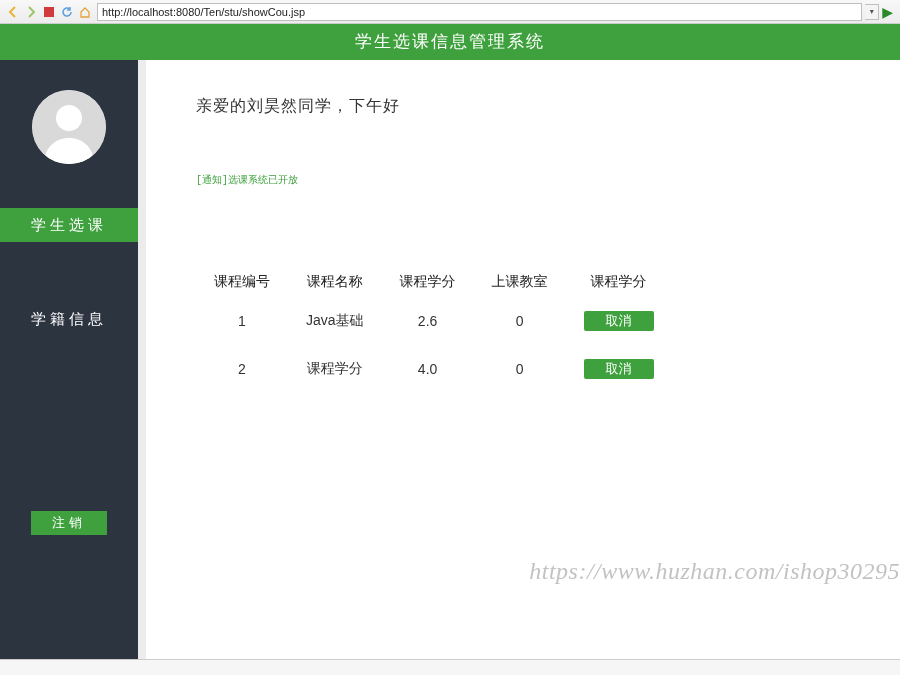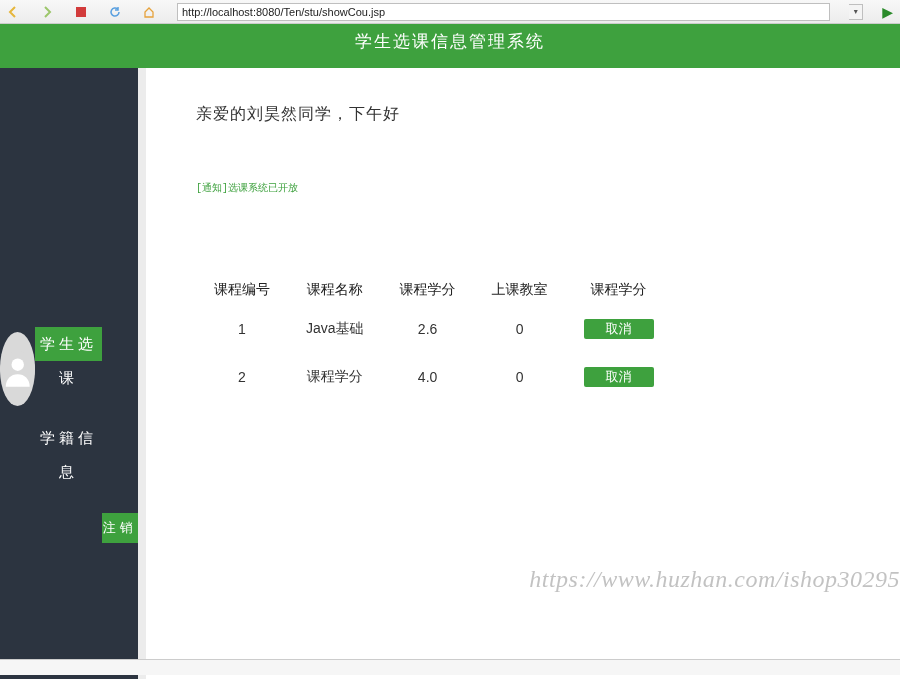--- a/index.html
+++ b/index.html
@@ -6,58 +6,58 @@
 html, body { width: 900px; height: 679px; overflow: hidden; background: #fff; }
 
 
 .toolbar {
   height: 24px;
   background: linear-gradient(#f8f8f8, #ececec);
   border-bottom: 1px solid #ccc;
   display: flex;
   align-items: center;
   padding: 0 4px;
-  gap: 16px;
+  gap: 0;
   font-size: 11px;
 }
 .tb-btn { width: 18px; height: 18px; display: flex; align-items: center; justify-content: center; cursor: pointer; }
 .url-bar {
   flex: 1;
   height: 18px;
   border: 1px solid #bfbfbf;
   background: #fff;
   padding: 0 4px;
   font-size: 11px;
   line-height: 16px;
   color: #222;
   margin: 0 3px;
 }
 .dd { width: 14px; height: 16px; border: 1px solid #bfbfbf; border-left: none; background: #f4f4f4; display:flex;align-items:center;justify-content:center;font-size:8px;color:#555;}
 .go-btn { font-size: 14px; color: #2a8a2a; padding: 0 3px; cursor:pointer;}
 
 
 .app { position: relative; width: 900px; height: 651px; }
 .header {
-  height: 44px;
+  height: 36px;
   background: #3ea13e;
   color: #fff;
   text-align: center;
   line-height: 36px;
   font-size: 17px;
   letter-spacing: 2px;
   font-weight: 500;
 }
 .body { display: flex; height: 615px; }
 
 
 .sidebar {
   width: 138px;
   background: #2c3440;
   display: flex;
-  flex-direction: row;
+  flex-direction: column;
   align-items: center;
   padding-top: 30px;
 }
 .avatar {
   width: 74px; height: 74px; border-radius: 50%;
   background: #d9d9d9;
   display: flex; align-items: center; justify-content: center;
   overflow: hidden;
   margin-bottom: 44px;
 }
@@ -71,21 +71,21 @@
   font-size: 15px;
   letter-spacing: 4px;
   cursor: pointer;
 }
 .menu-item.active { background: #3ea13e; }
 .menu-gap { height: 30px; }
 .logout {
   margin-top: auto;
   margin-bottom: 140px;
   width: 76px;
-  height: 30px;
+  height: 24px;
   background: #3ea13e;
   color: #fff;
   border: none;
   font-size: 13px;
   letter-spacing: 4px;
   cursor: pointer;
 }
 
 
 .main {

